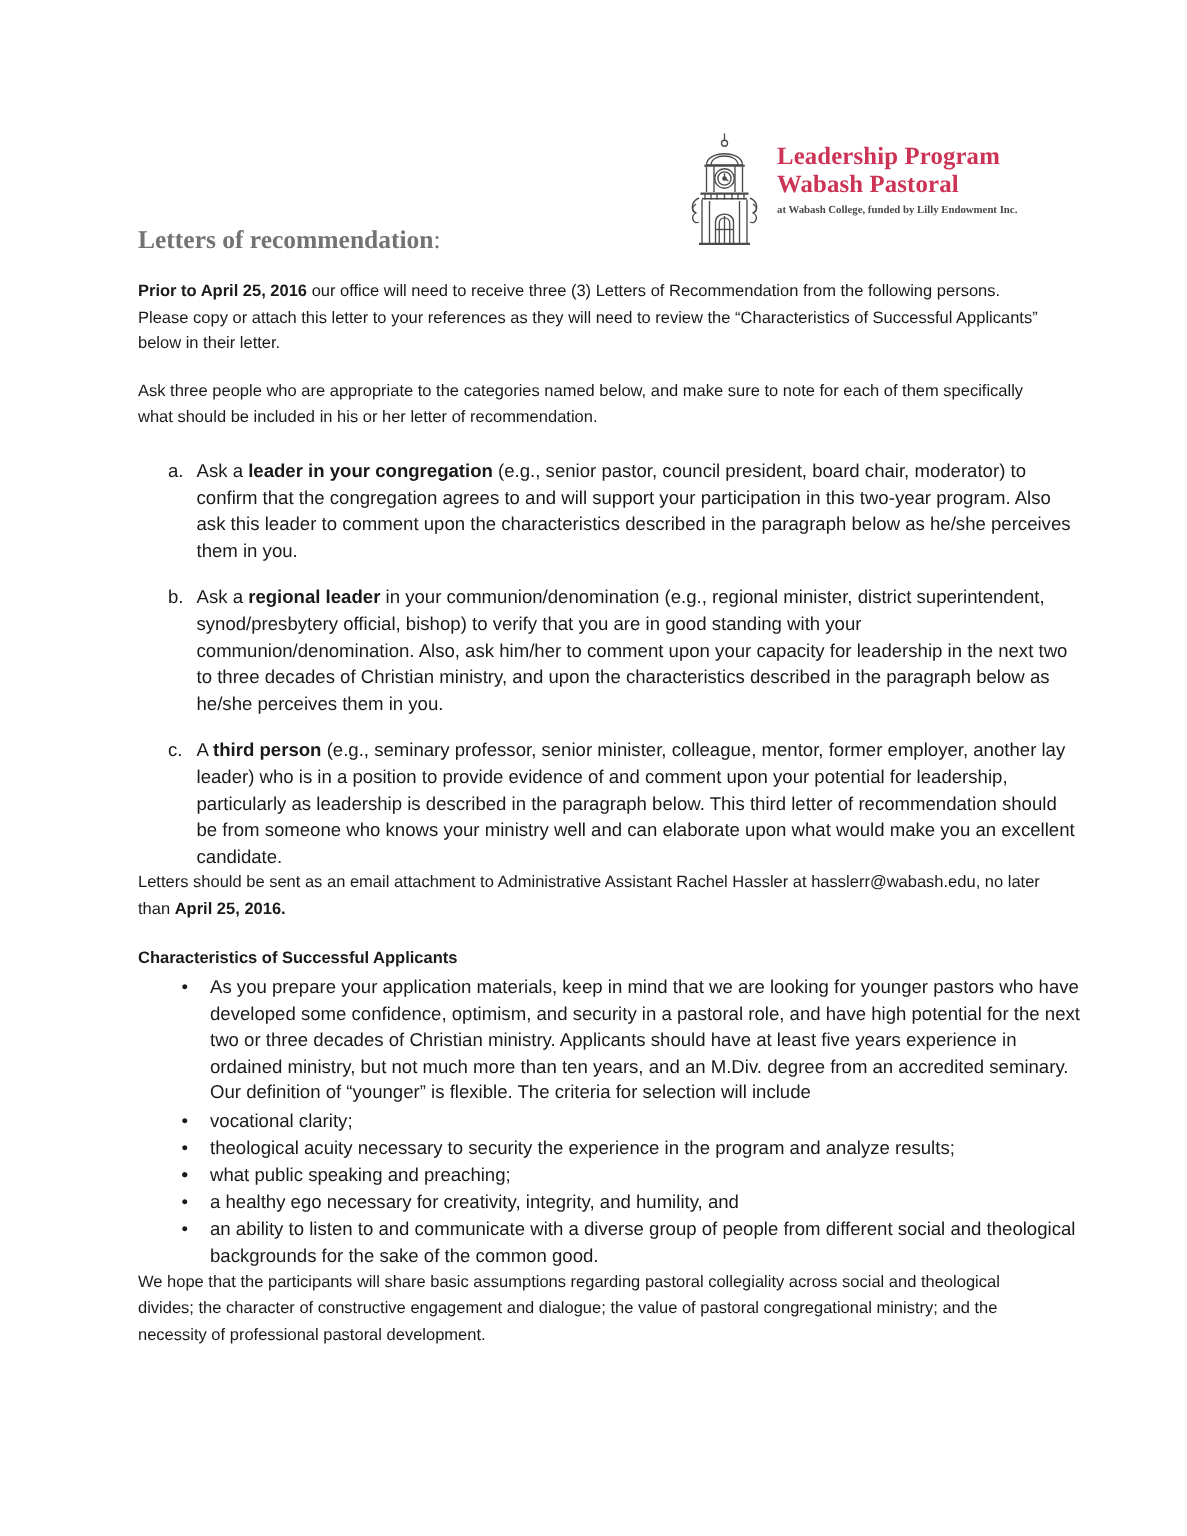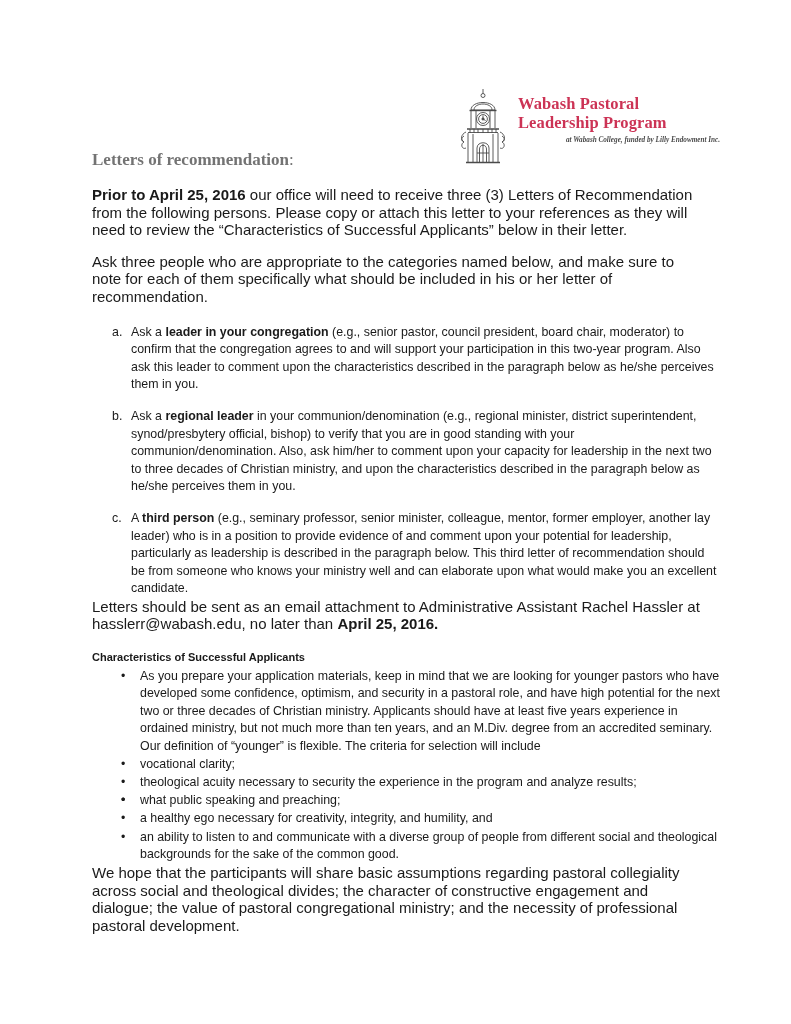--- a/index.html
+++ b/index.html
@@ -46,28 +46,26 @@
     font-family: "Liberation Serif", serif;
     font-weight: bold;
     color: #cc3355;
     font-size: 16.5px;
     line-height: 19px;
     letter-spacing: 0.1px;
     white-space: nowrap;
   }
   .logo-tagline {
     font-family: "Liberation Serif", serif;
-    font-style: italic;
     font-weight: bold;
     color: #4a4a4a;
     font-size: 7.2px;
     line-height: 10px;
     margin-top: 3px;
     white-space: nowrap;
-    margin-left: 48px;
   }
 
   
   .doc-title {
     position: absolute;
     left: 92px;
     top: 139px;
     font-family: "Liberation Serif", serif;
     font-size: 17px;
     line-height: 20px;
@@ -78,21 +76,21 @@
 
   
   .body-col {
     position: absolute;
     left: 92px;
     top: 186px;
     width: 610px;
   }
   p.para {
     margin: 0 0 14px 0;
-    font-size: 15px;
+    font-size: 11px;
     line-height: 17.6px;
     text-align: left;
     color: #1a1a1a;
   }
   p.para.tight { margin-bottom: 0; }
   .b { font-weight: bold; }
 
   
   ol.alpha-list {
     list-style: none;
@@ -201,22 +199,22 @@
           <path d="M25 74 L25 60 C25 53 37 53 37 60 L37 74" fill="#ffffff"></path>
           <path d="M27.5 74 L27.5 61 C27.5 56 34.5 56 34.5 61 L34.5 74"></path>
           <line x1="31" y1="56" x2="31" y2="74"></line>
           <line x1="25" y1="65" x2="37" y2="65"></line>
 
           <line x1="14" y1="74.5" x2="48" y2="74.5" stroke-width="1.5"></line>
         </g>
       </svg>
     </div>
     <div class="logo-text">
+      <div class="logo-line">Leadership Program</div>
       <div class="logo-line">Wabash Pastoral</div>
-      <div class="logo-line">Leadership Program</div>
       <div class="logo-tagline">at Wabash College, funded by Lilly Endowment Inc.</div>
     </div>
   </div>
 
   <h1 class="doc-title"><span class="t-main">Letters of recommendation</span><span class="t-colon">:</span></h1>
 
   <div class="body-col">
 
     <p class="para"><span class="b">Prior to April 25, 2016</span><span> our office will need to receive three (3) Letters of Recommendation from the following persons.   Please copy or attach this letter to your references as they will need to review the “Characteristics of Successful Applicants” below in their letter.</span></p>
 

